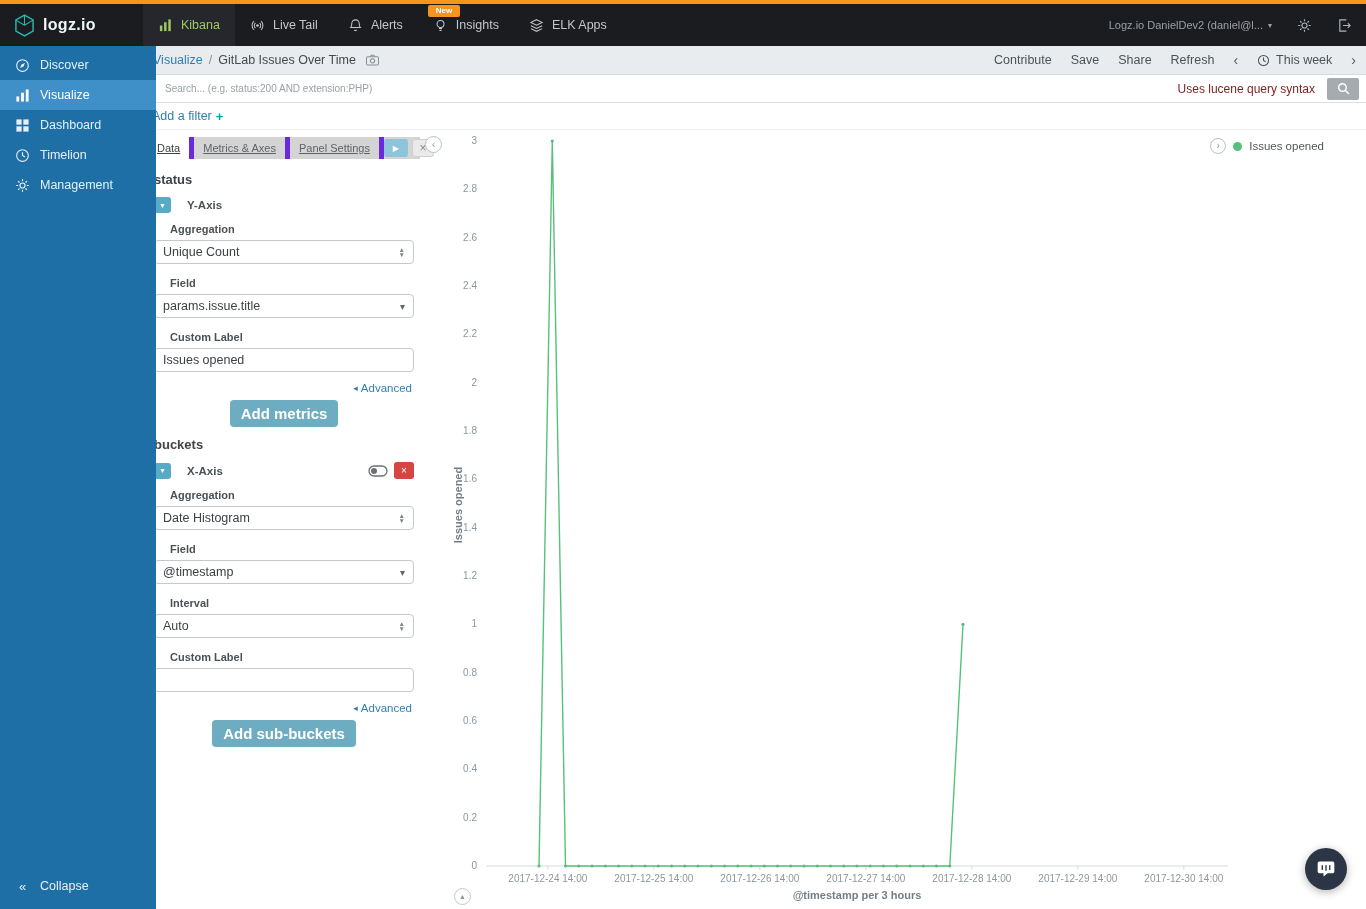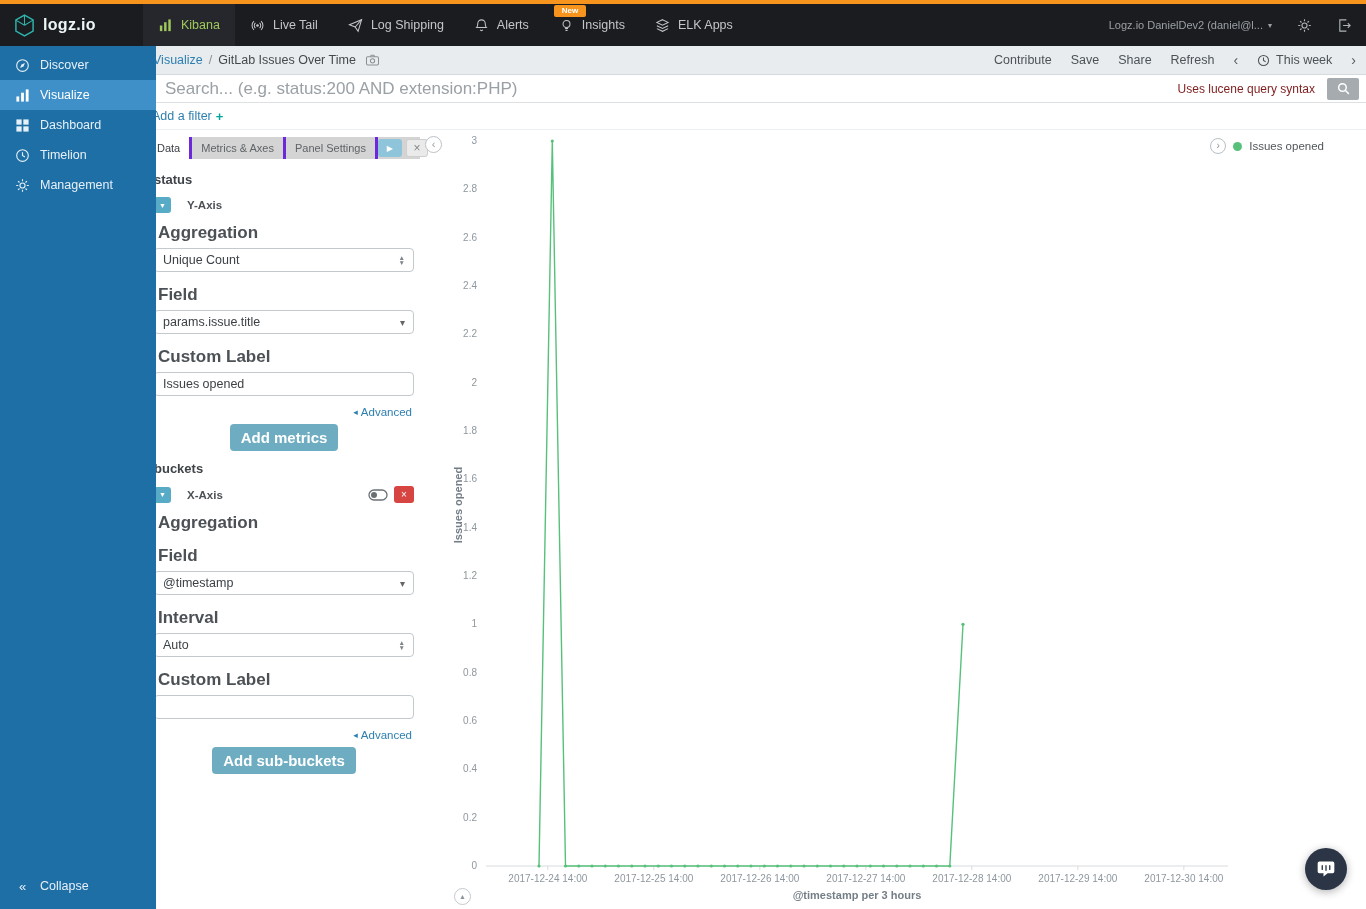--- a/index.html
+++ b/index.html
@@ -48,59 +48,59 @@
   .crumb-right{margin-left:auto;display:flex;align-items:center;gap:19px;color:#4c5257;}
   .crumb-right .tool{cursor:pointer;}
   .time-arrow{font-size:14px;color:#55595d;cursor:pointer;line-height:1;}
   .timepicker{display:flex;align-items:center;gap:6px;cursor:pointer;}
   .timepicker svg{width:13px;height:13px;}
 
   
   .search-bar{position:absolute;left:143px;top:75px;right:0;height:28px;background:#fff;
               border-bottom:1px solid #dde1e4;display:flex;align-items:center;
               box-sizing:border-box;padding:0 7px 0 20px;}
-  .search-input{flex:1;border:none;outline:none;font-size:17px;color:#3b82f6;font-family:"Liberation Sans",sans-serif;}
+  .search-input{flex:1;border:none;outline:none;font-size:10px;color:#3b82f6;font-family:"Liberation Sans",sans-serif;}
   .search-input::placeholder{color:#9aa0a5;}
   .hint-link{color:#7f1d1d;font-size:12px;margin-right:12px;white-space:nowrap;cursor:pointer;text-align:center;}
   .search-btn{width:32px;height:22px;background:#a6abaf;border:none;border-radius:2px;
               display:flex;align-items:center;justify-content:center;cursor:pointer;}
   .search-btn svg{width:13px;height:13px;}
 
   
   .filter-bar{position:absolute;left:143px;top:103px;right:0;height:27px;background:#fff;
               display:flex;align-items:center;padding-left:9px;font-size:12.5px;
               border-bottom:1px solid #edf0f2;box-sizing:border-box;}
   .add-filter{color:#2d7fb0;cursor:pointer;}
   .plus{color:#00a69b;font-weight:bold;margin-left:4px;font-size:13px;cursor:pointer;}
 
   
   .content{position:absolute;left:143px;top:130px;right:0;bottom:0;background:#fff;}
 
   
   .editor-panel{position:absolute;left:5px;top:7px;width:272px;}
   .editor-tabs{height:22px;background:#d4d4d4;display:flex;align-items:stretch;font-size:11px;color:#5f6468;}
-  .tab{padding:0 9px;display:flex;align-items:center;border-right:3px solid #6d28d9;cursor:pointer;white-space:nowrap;}
+  .tab{padding:0 9px;display:flex;align-items:center;border-right:5px solid #6d28d9;cursor:pointer;white-space:nowrap;text-decoration:underline;}
   .tab.active{background:#fff;color:#3a3f44;}
   .tab-actions{margin-left:auto;display:flex;align-items:center;gap:4px;padding-right:2px;}
   .play-btn{width:24px;height:18px;background:#8fc5da;color:#fff;border:none;border-radius:3px;
             display:flex;align-items:center;justify-content:center;font-size:8px;cursor:pointer;}
   .discard-btn{width:22px;height:18px;background:#eaeaea;color:#85898c;border:1px solid #cfcfcf;border-radius:3px;
                display:flex;align-items:center;justify-content:center;font-size:12px;line-height:1;cursor:pointer;}
   .editor-body{padding:9px 6px 0;}
   .section-header{font-size:13px;font-weight:bold;color:#3f4448;margin:4px 0 10px;}
   .agg-row{display:flex;align-items:center;gap:16px;margin-bottom:10px;}
   .chev-btn{width:17px;height:16px;background:#57abc6;color:#fff;border-radius:3px;font-size:7px;
             display:flex;align-items:center;justify-content:center;cursor:pointer;flex:0 0 17px;}
   .agg-title{font-size:11.5px;font-weight:bold;color:#4c5156;}
   .xaxis-controls{margin-left:auto;display:flex;align-items:center;gap:5px;}
   .toggle-btn{width:22px;height:14px;display:flex;align-items:center;justify-content:center;cursor:pointer;}
   .toggle-btn svg{width:20px;height:12px;}
   .remove-btn{width:20px;height:17px;background:#d64541;color:#fff;border:none;border-radius:3px;
               display:flex;align-items:center;justify-content:center;font-size:10px;cursor:pointer;}
-  .field-label{font-size:17px;font-weight:bold;color:#4c5156;margin:13px 4px 5px;display:block;}
+  .field-label{font-size:11px;font-weight:bold;color:#4c5156;margin:13px 16px 5px;display:block;}
   .select{height:22px;border:1px solid #c3c9cd;border-radius:4px;display:flex;align-items:center;
           justify-content:space-between;padding:0 8px;font-size:12.5px;color:#3c4146;background:#fff;cursor:pointer;}
   .updown{display:flex;flex-direction:column;font-size:6.5px;color:#7d8387;line-height:5px;}
   .sel-caret{color:#666;font-size:10px;}
   .text-input{width:100%;box-sizing:border-box;height:24px;border:1px solid #c3c9cd;border-radius:4px;
               padding:0 8px;font-size:12.5px;color:#3c4146;outline:none;font-family:"Liberation Sans",sans-serif;}
   .advanced{display:flex;justify-content:flex-end;align-items:center;gap:3px;margin:10px 2px 4px 0;
             font-size:11.5px;color:#2d7fb0;cursor:pointer;}
   .adv-tri{font-size:9px;}
   .add-btn-row{display:flex;justify-content:center;margin:6px 0 10px;}
@@ -158,27 +158,20 @@
     <div class="nav-item">
       <svg viewBox="0 0 16 16" fill="none" stroke="currentColor" stroke-width="1.1">
         <circle cx="8" cy="8" r="1.4" fill="currentColor" stroke="none"></circle>
         <path d="M5.8 5.2 A3.8 3.8 0 0 0 5.8 10.8 M10.2 5.2 A3.8 3.8 0 0 1 10.2 10.8"></path>
         <path d="M4.2 3.4 A6.3 6.3 0 0 0 4.2 12.6 M11.8 3.4 A6.3 6.3 0 0 1 11.8 12.6"></path>
       </svg>
       <span>Live Tail</span>
     </div>
     <div class="nav-item">
       <svg viewBox="0 0 16 16" fill="none" stroke="currentColor" stroke-width="1.1">
-        <path d="M1.5 7.2L14.5 1.8 10.8 14.2 7.6 9.6z"></path>
-        <path d="M14.5 1.8L7.6 9.6"></path>
-      </svg>
-      <span>Log Shipping</span>
-    </div>
-    <div class="nav-item">
-      <svg viewBox="0 0 16 16" fill="none" stroke="currentColor" stroke-width="1.1">
         <path d="M8 2a4 4 0 0 1 4 4c0 3 1.2 4.2 1.2 4.2H2.8S4 9 4 6a4 4 0 0 1 4-4z"></path>
         <path d="M6.7 12.6a1.4 1.4 0 0 0 2.6 0"></path>
       </svg>
       <span>Alerts</span>
     </div>
     <div class="nav-item">
       <span class="new-badge">New</span>
       <svg viewBox="0 0 16 16" fill="none" stroke="currentColor" stroke-width="1.1">
         <circle cx="8" cy="6.4" r="3.7"></circle>
         <path d="M6.4 11.2h3.2M6.9 13.2h2.2"></path>
@@ -356,20 +349,27 @@
             <svg viewBox="0 0 20 12">
               <rect x="1" y="1" width="18" height="10" rx="5" fill="none" stroke="#6b7075" stroke-width="1.3"></rect>
               <circle cx="6" cy="6" r="3" fill="#6b7075"></circle>
             </svg>
           </span>
           <button class="remove-btn">×</button>
         </span>
       </div>
 
       <label class="field-label" style="margin-top:4px;">Aggregation</label>
+      <div class="select">
+        <span>Date Histogram</span>
+        <span class="updown">
+            <span>▲</span>
+            <span>▼</span>
+          </span>
+      </div>
 
       <label class="field-label">Field</label>
       <div class="select">
         <span>@timestamp</span>
         <span class="sel-caret">▾</span>
       </div>
 
       <label class="field-label">Interval</label>
       <div class="select">
         <span>Auto</span>

